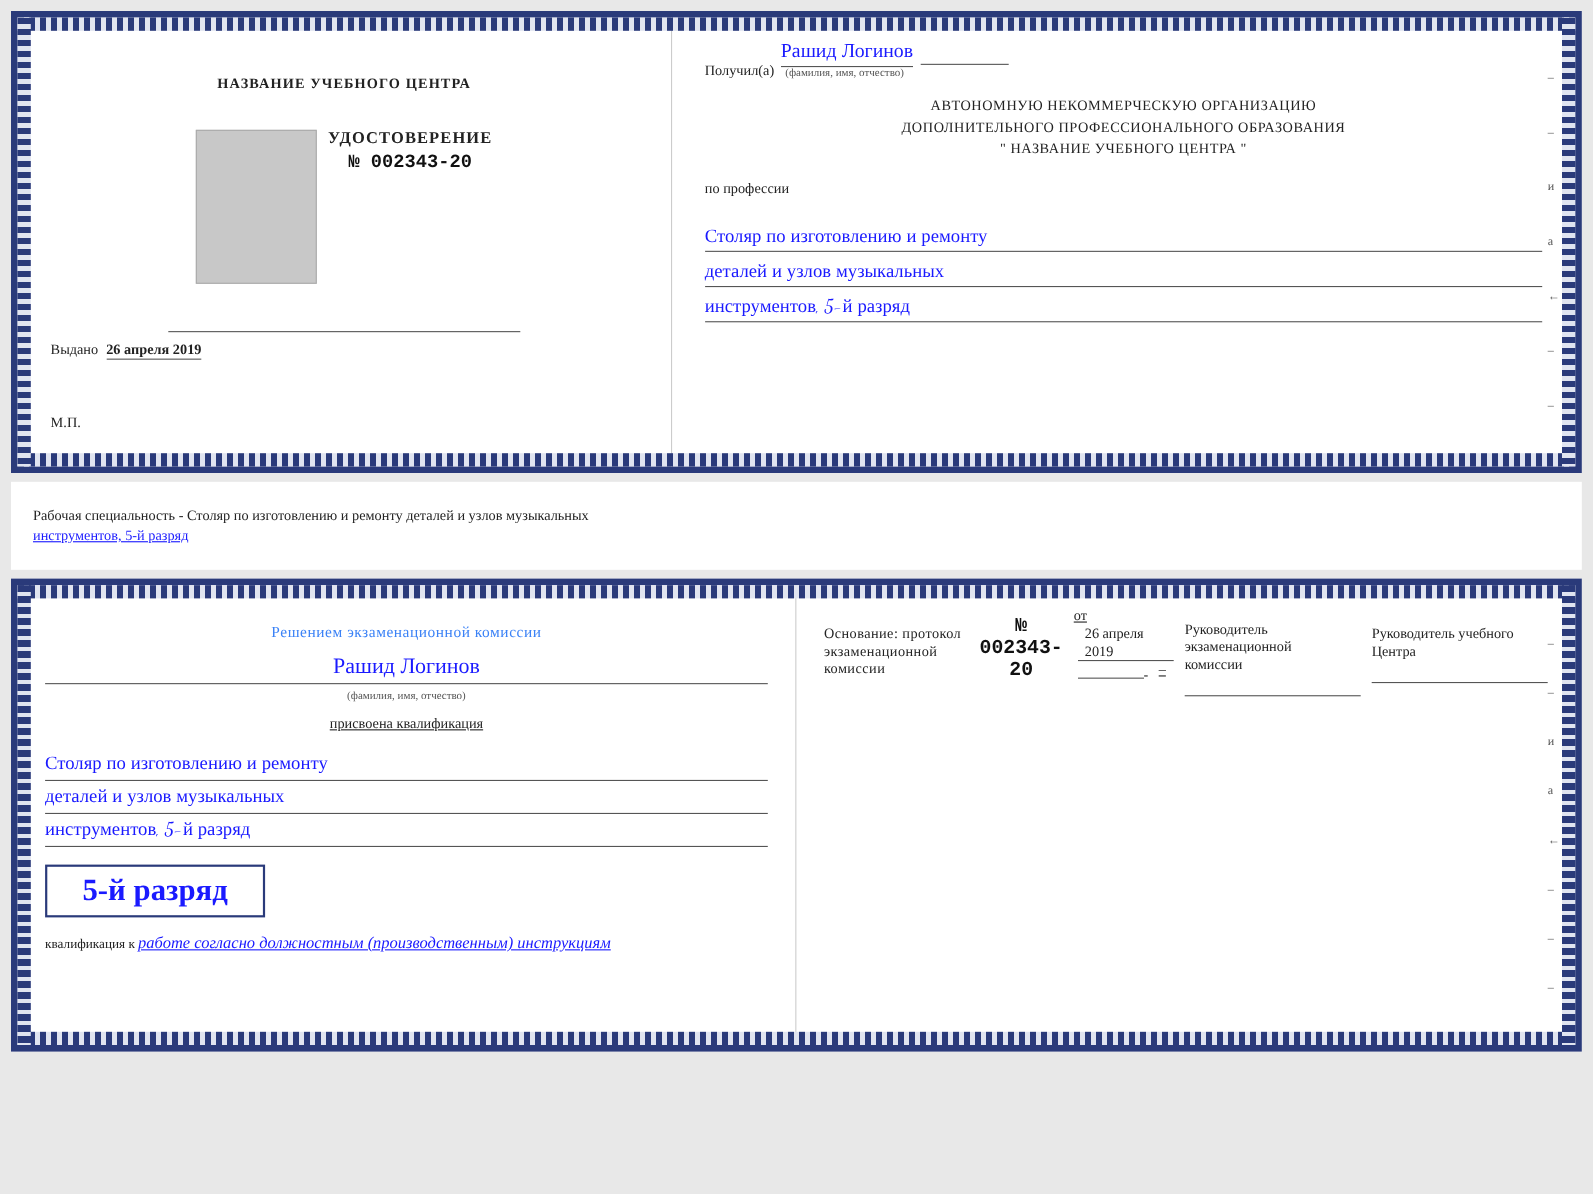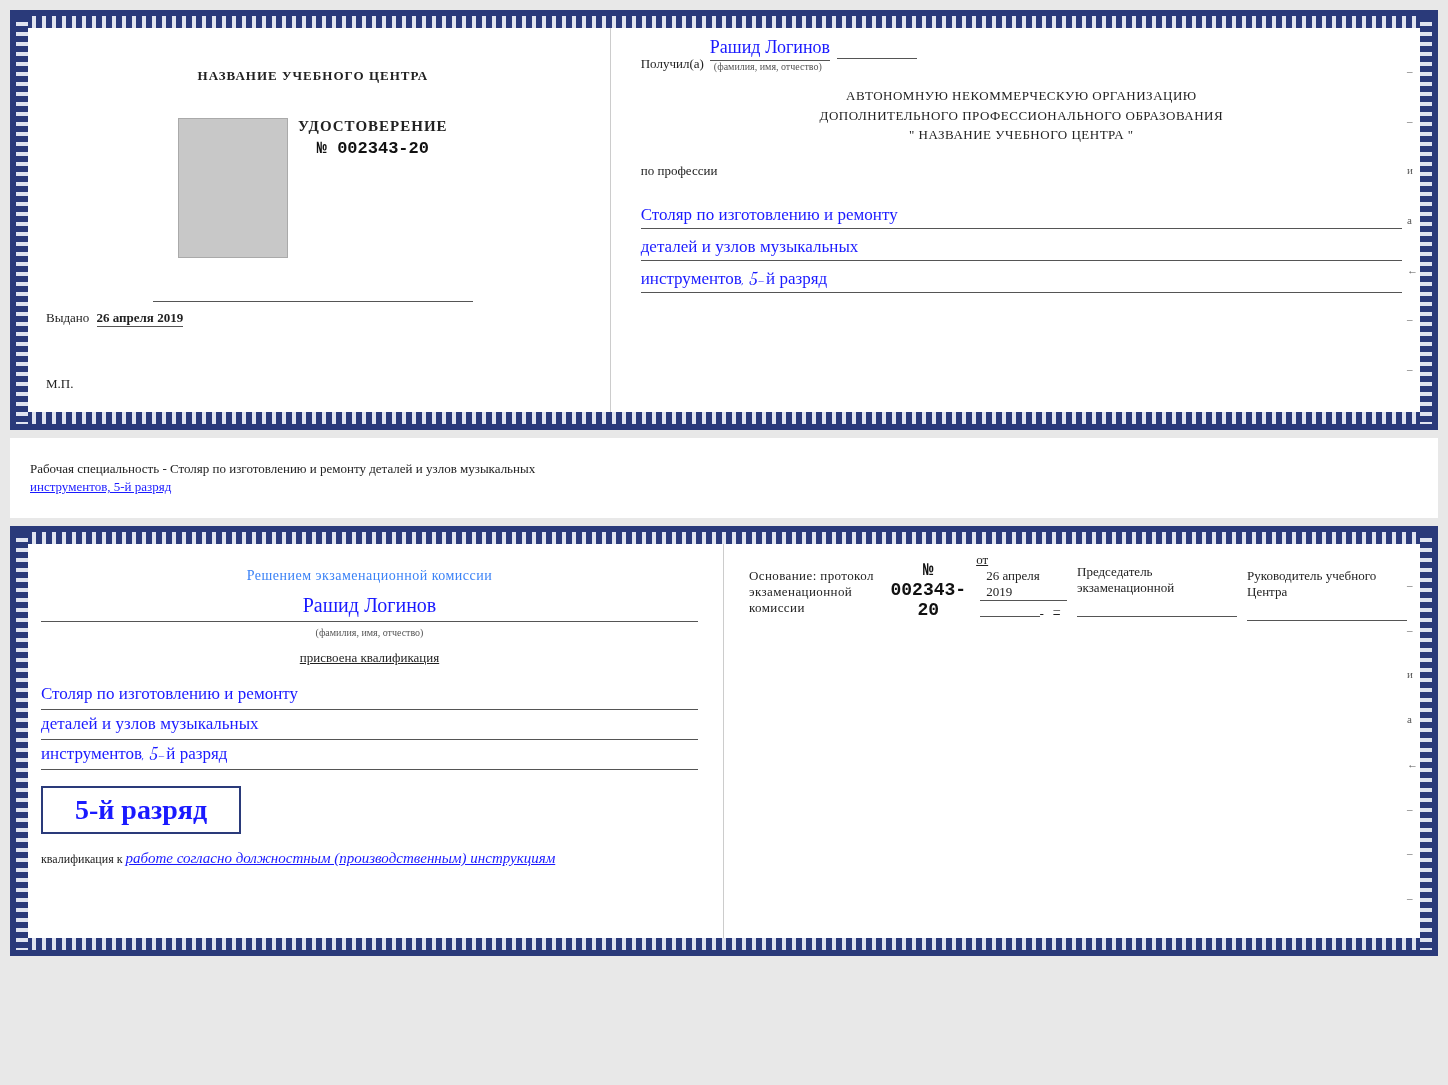--- a/index.html
+++ b/index.html
@@ -494,21 +494,22 @@
       <div class="center-block protocol-number" style="font-size:18px; font-weight:bold; font-family:'Courier New',monospace; margin:8px 0;">№  002343-20</div>
 
       <div style="font-size:13px; color:#222;text-decoration:underline;">
         <span>от</span>
         <span class="ot-date" style="margin-left:4px;">26 апреля 2019</span>
         <span style="display:inline-block; width:60px; border-bottom:1px solid #555; margin-left:4px; vertical-align:bottom;"></span>
         <span style="margin-left:10px;">–</span>
       </div>
 
       <div class="predsedatel">
-        <div>Председатель экзаменационной</div>
+        <div>Руководитель экзаменационной</div>
+        <div>комиссии</div>
         <div class="sign-line"></div>
       </div>
 
       <div class="rukovoditel">
         <div>Руководитель учебного</div>
         <div>Центра</div>
         <div class="sign-line"></div>
       </div>
     </div>
 

